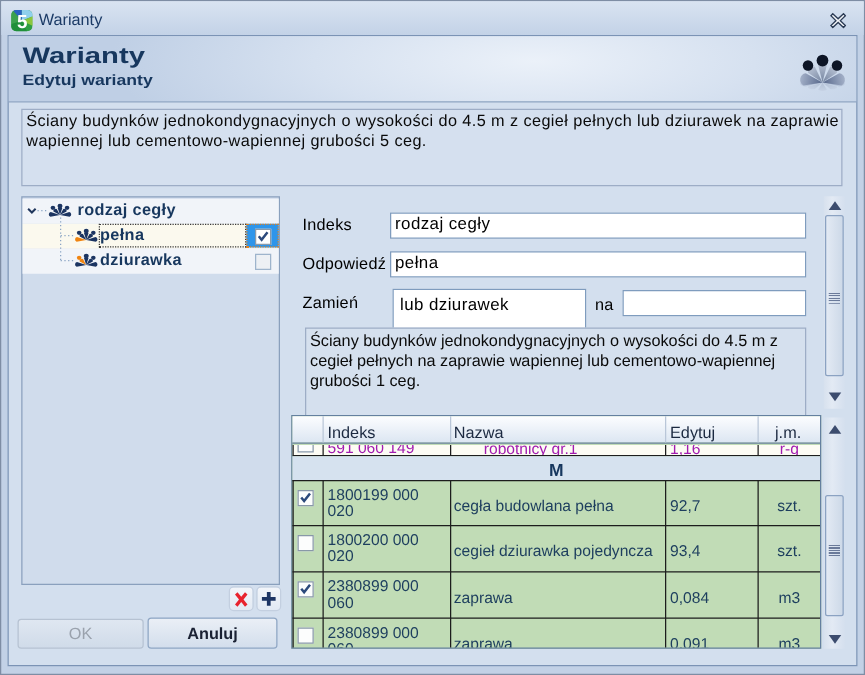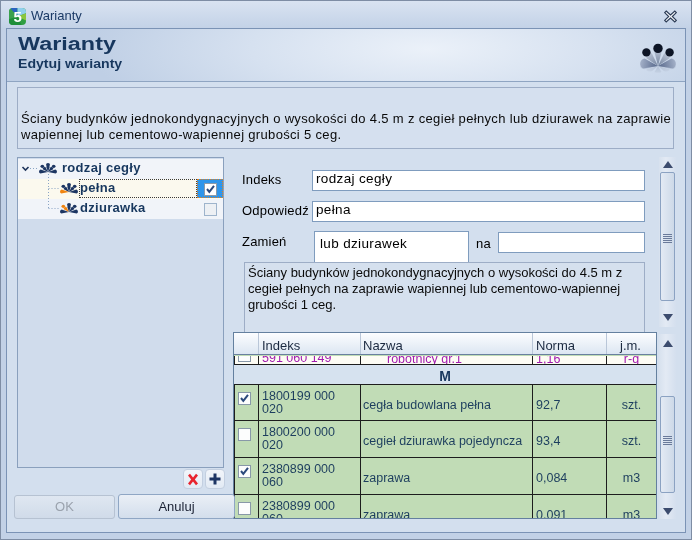--- a/index.html
+++ b/index.html
@@ -73,22 +73,22 @@
   .nm  { position:absolute; left:129px; }
   .no  { position:absolute; left:302px; }
   .jm  { position:absolute; left:373px; width:49px; text-align:center; }
   
   .sqbtn { position:absolute; width:20px; height:20px; border:1px solid #c3cfe0; border-radius:4px;
            background:linear-gradient(#f2f5fa,#e2eaf4); }
   
   .btn { position:absolute; height:24px; border-radius:3px; text-align:center; }
   #okbtn { left:14px; top:495px; width:101px; border:1px solid #b6c2d2;
            background:linear-gradient(#dfe7f1,#d0dbe9); color:#9aa2ad; font-size:13px; line-height:22px; }
-  #anuluj { left:118px; top:494px; width:117px; height:25px; border:1px solid #8fa6c4;
-            background:linear-gradient(#eaeff6,#d3deec); color:#1a2133; font-size:13px; line-height:23px; }
+  #anuluj { left:118px; top:494px; width:104px; height:25px; border:1px solid #8fa6c4;
+            background:linear-gradient(#eaeff6,#d3deec); color:#1a2133; font-size:13px; line-height:23px;font-weight:bold; }
 </style>
 </head>
 <body>
 <div id="dlg"></div>
 <div id="titlebar"></div>
 <svg id="appicon" width="17" height="17">
   <defs>
       <clipPath id="rsq">
         <rect x="0" y="0" width="17" height="17" rx="4"></rect>
       </clipPath>
@@ -136,21 +136,21 @@
     <circle cx="0" cy="-17.6" r="4.7" fill="#0d1526"></circle>
     <circle cx="-11.6" cy="-13.6" r="4.2" fill="#0d1526"></circle>
     <circle cx="11.6" cy="-13.6" r="4.2" fill="#0d1526"></circle>
   </g>
   <g opacity="0.3" transform="translate(22,23) scale(1,-0.42)">
     <use href="#bfan"></use>
   </g>
 </svg>
 
 <div id="descbox">
-    <div style="white-space:nowrap;margin-top:22px;">Ściany budynków jednokondygnacyjnych o wysokości do 4.5 m z cegieł pełnych lub dziurawek na zaprawie</div>
+    <div style="white-space:nowrap;">Ściany budynków jednokondygnacyjnych o wysokości do 4.5 m z cegieł pełnych lub dziurawek na zaprawie</div>
     <div style="white-space:nowrap;">wapiennej lub cementowo-wapiennej grubości 5 ceg.</div>
   </div>
 
 <div id="tree">
   <div class="trow" id="trow1"></div>
   <div class="trow" id="trow2"></div>
   <div class="trow" id="trow3"></div>
 </div>
 <svg class="abs" style="left:17px; top:157px;" width="207" height="311" viewBox="0 0 207 311">
   <defs>
@@ -222,21 +222,21 @@
 <div class="sbtrack" style="left:659px; top:157px; width:17px; height:170px;"></div>
 <div class="arr-up" style="left:663px; top:161px;"></div>
 <div class="sbthumb" style="left:660px; top:172px; width:15px; height:129px;"></div>
 <div class="grip" style="left:663px; top:234px;"></div>
 <div class="arr-dn" style="left:663px; top:314px;"></div>
 
 <div id="grid">
   <div id="ghead">
     <div class="hcell" style="left:28px;">Indeks</div>
     <div class="hcell" style="left:129px;">Nazwa</div>
-    <div class="hcell" style="left:302px;">Norma</div>
+    <div class="hcell" style="left:302px;">Edytuj</div>
     <div class="hcell" style="left:386px;">j.m.</div>
     <div class="vline hl" style="left:24px;"></div>
     <div class="vline hl" style="left:126px;"></div>
     <div class="vline hl" style="left:298px;"></div>
     <div class="vline hl" style="left:372px;"></div>
   </div>
 
   <div class="grow" style="top:23px; height:8px; overflow:hidden; background:#fdfcf4; color:#a21caf;">
     <div class="gcheck" style="top:-7px;"></div>
     <div class="idx" style="top:-4px;">591 060 149</div>

